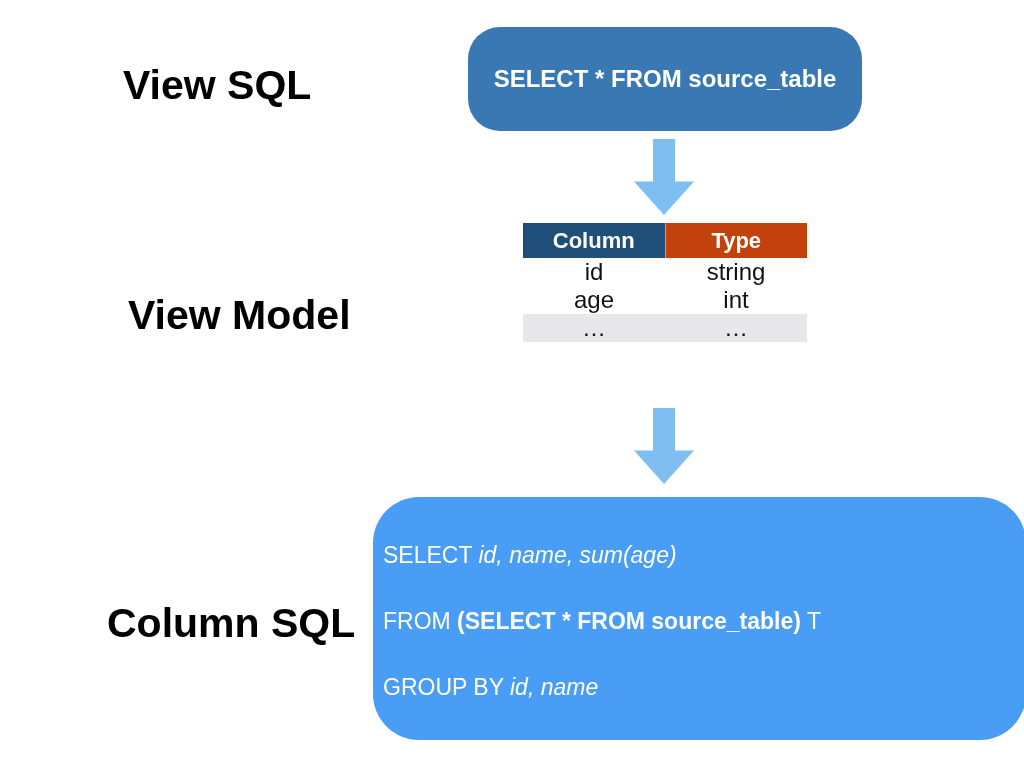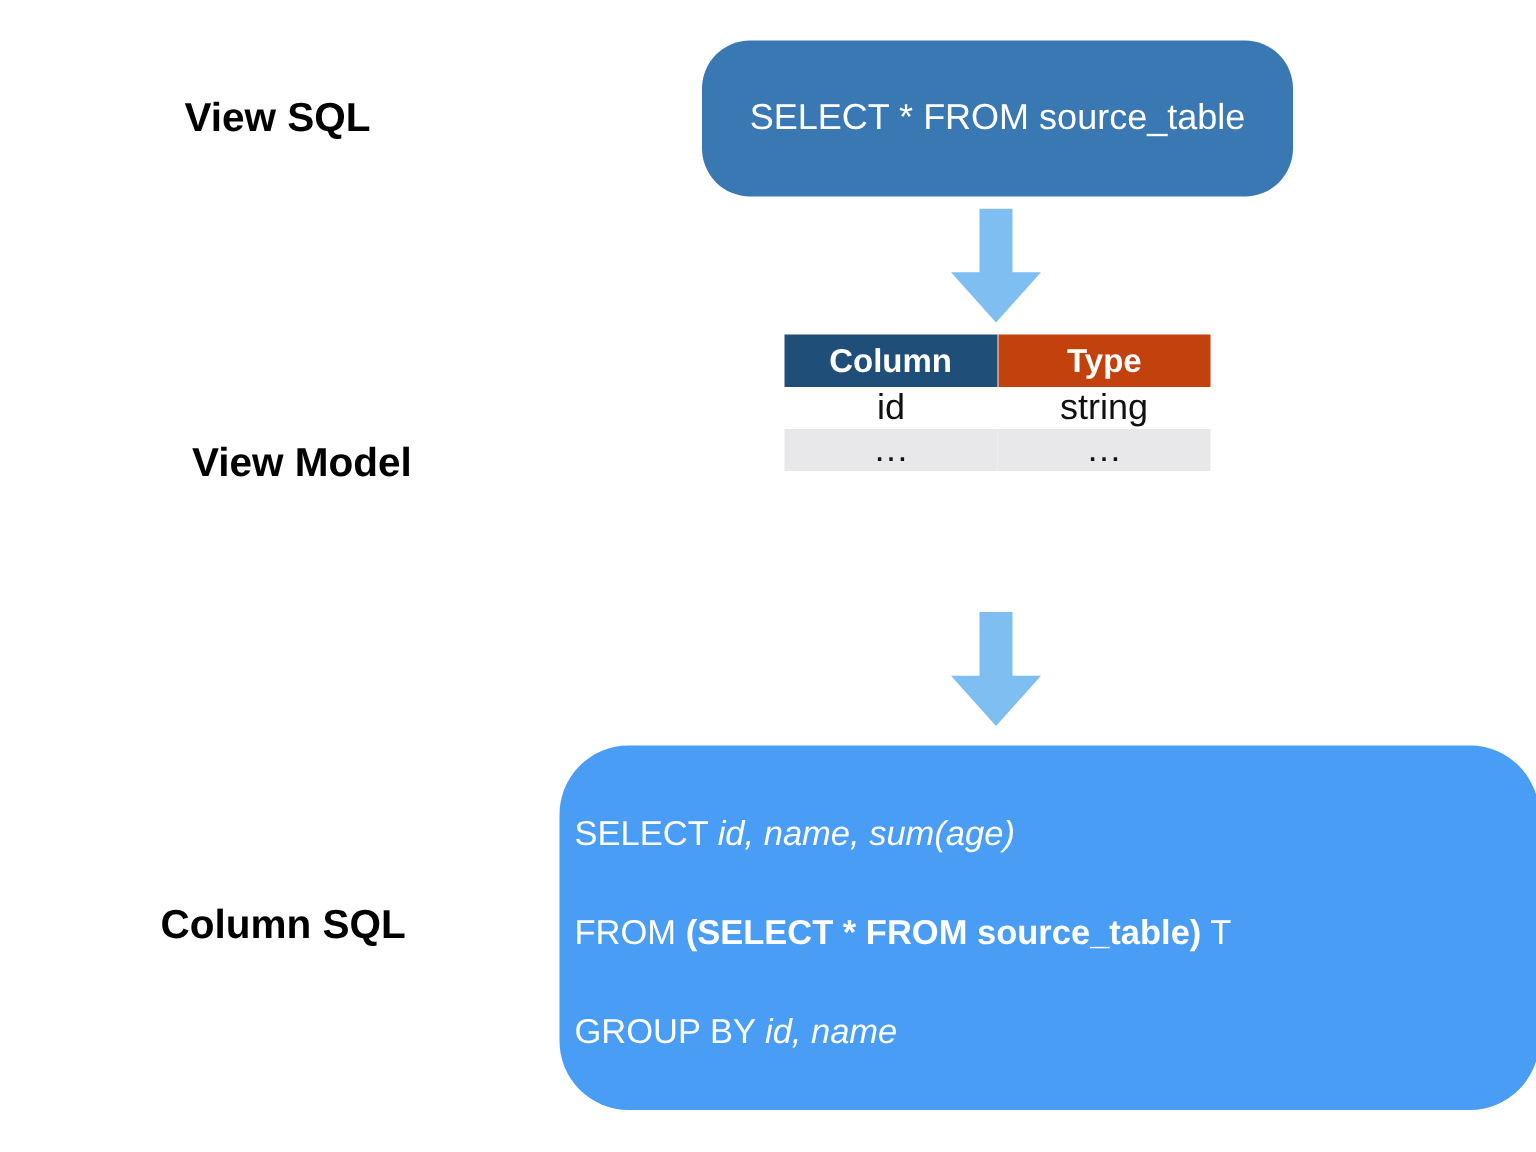--- a/index.html
+++ b/index.html
@@ -10,42 +10,42 @@
     width: 1024px;
     height: 768px;
     background: #ffffff;
     overflow: hidden;
     font-family: "Liberation Sans", sans-serif;
   }
 
   
   .stage-label {
     position: absolute;
-    font-size: 27px;
+    font-size: 41px;
     font-weight: bold;
     color: #000000;
     line-height: 1;
     white-space: nowrap;
   }
   .stage-label.view-sql   { left: 123px; top: 65px;  }
   .stage-label.view-model { left: 128px; top: 295px; }
   .stage-label.widget-sql { left: 107px; top: 603px; }
 
   
   .view-sql-box {
     position: absolute;
     left: 468px; top: 27px;
     width: 394px; height: 104px;
     border-radius: 32px;
     display: flex;
     align-items: center;
     justify-content: center;
     color: #ffffff;
     font-size: 24px;
-    font-weight: normal;
+    font-weight: bold;
     white-space: nowrap;
   }
 
   
   .down-arrow {
     position: absolute;
     width: 60px;
     height: 76px;
   }
   .down-arrow.arrow-1 { left: 634px; top: 139px; }
@@ -121,20 +121,24 @@
       <tr>
         <th style="background-color: rgb(31, 78, 121);">Column</th>
         <th style="background-color: #c2410c;">Type</th>
       </tr>
     </thead>
     <tbody>
       <tr>
         <td>id</td>
         <td>string</td>
       </tr>
+      <tr>
+        <td>age</td>
+        <td>int</td>
+      </tr>
       <tr style="background-color: rgb(232, 232, 234);">
         <td>…</td>
         <td>…</td>
       </tr>
     </tbody>
   </table>
 
   <svg class="down-arrow arrow-2" viewBox="0 0 60 75" preserveAspectRatio="none" style="color: rgb(127, 190, 240);">
     <polygon points="19,0 41,0 41,42 60,42 30,75 0,42 19,42" fill="currentColor"></polygon>
   </svg>

